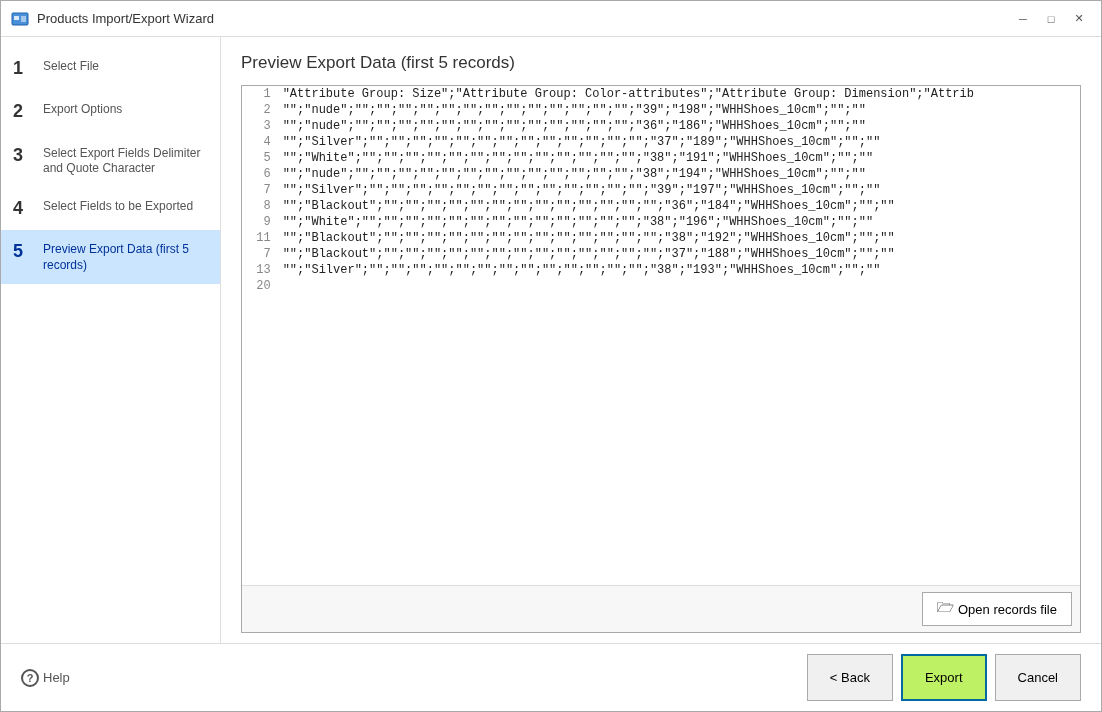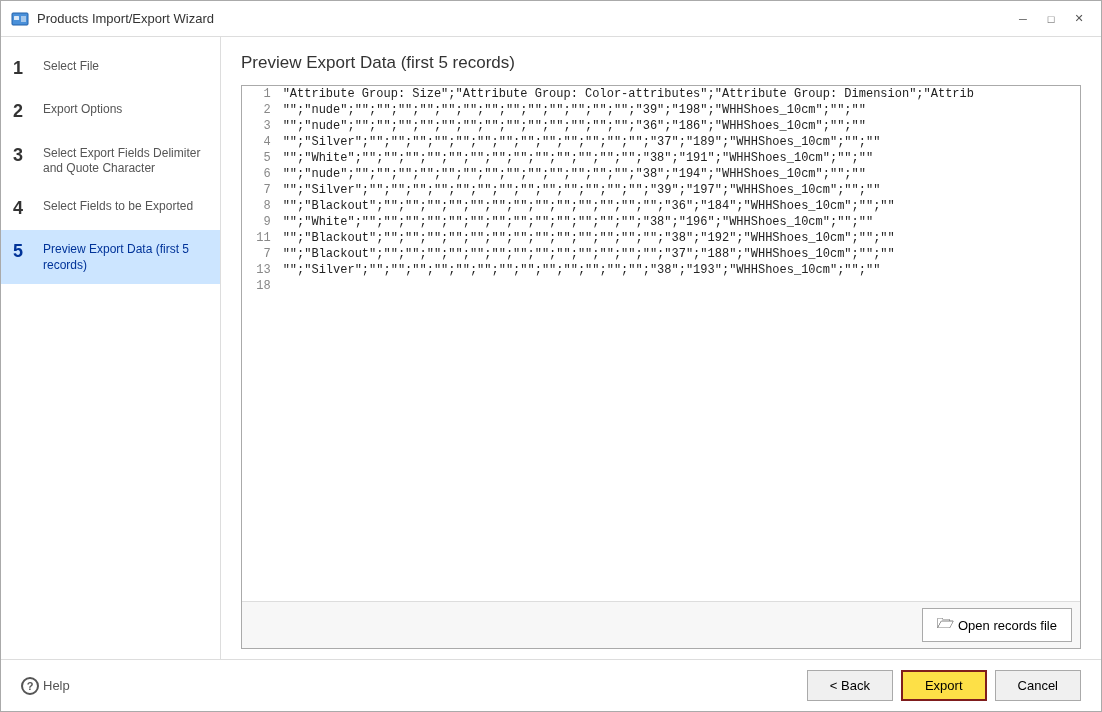--- a/index.html
+++ b/index.html
@@ -202,29 +202,29 @@
       align-items: center;
       justify-content: center;
       font-size: 11px;
       font-weight: bold;
     }
     .bottom-buttons {
       display: flex;
       gap: 8px;
     }
     .btn {
-      padding: 6px 22px;
+      padding: 14px 22px;
       font-size: 13px;
       cursor: pointer;
       background: #f0f0f0;
       border: 1px solid #aaa;
     }
     .btn.primary {
-      background: #fde047;
-      border: 2px solid #7f1d1d;
+      background: #bef264;
+      border: 2px solid #0369a1;
     }
 
     
     .preview-scroll-container::-webkit-scrollbar { width: 14px; height: 14px; }
     .preview-scroll-container::-webkit-scrollbar-track { background: #f0f0f0; }
     .preview-scroll-container::-webkit-scrollbar-thumb { background: #bbb; border: 2px solid #f0f0f0; }
   </style>
 </head>
 <body>
 
@@ -321,21 +321,21 @@
               </div>
               <div class="preview-line">
                 <div class="line-number">7</div>
                 <div class="line-content">"";"Blackout";"";"";"";"";"";"";"";"";"";"";"";"";"";"37";"188";"WHHShoes_10cm";"";""</div>
               </div>
               <div class="preview-line">
                 <div class="line-number">13</div>
                 <div class="line-content">"";"Silver";"";"";"";"";"";"";"";"";"";"";"";"";"";"38";"193";"WHHShoes_10cm";"";""</div>
               </div>
               <div class="preview-line">
-                <div class="line-number">18</div>
+                <div class="line-number">20</div>
                 <div class="line-content"></div>
               </div>
             </div>
         </div>
         <div class="preview-footer">
           <button class="open-preview-btn">
             <span style="font-size:14px;">🗁</span>
             <span>Open records file</span>
           </button>
         </div>

